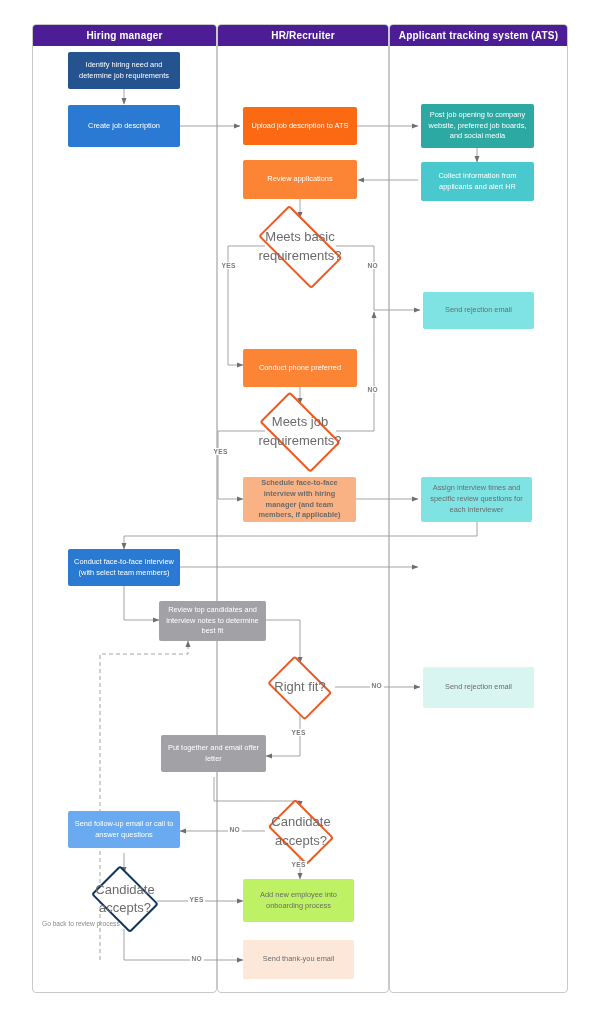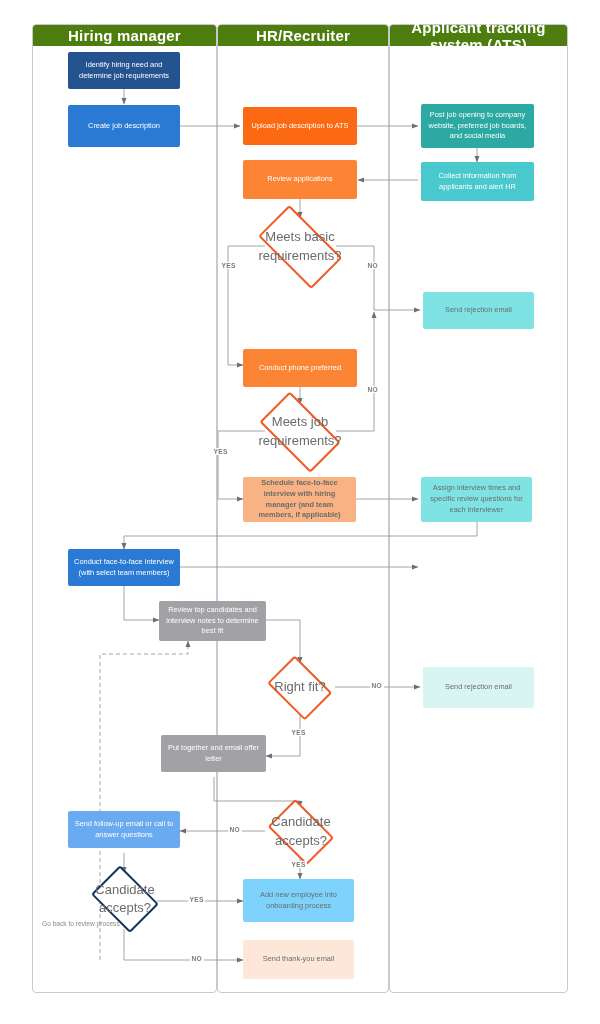--- a/index.html
+++ b/index.html
@@ -28,23 +28,23 @@
   
   .lane-frame {
     position: absolute;
     border: 1px solid #c9c9c9;
     border-radius: 4px;
     background: transparent;
     box-sizing: border-box;
   }
   .lane-header {
     position: absolute;
-    background: #4d7c0f;
+    background: #4c1d95;
     color: #ffffff;
-    font-size: 15px;
+    font-size: 10px;
     font-weight: bold;
     letter-spacing: .2px;
     display: flex;
     align-items: center;
     justify-content: center;
     box-sizing: border-box;
     border-radius: 3px 3px 0 0;
     text-align: center;
   }
   
@@ -61,21 +61,21 @@
     padding: 3px 6px;
     color: #ffffff;
   }
   .node span { display: block; }
   .n-darkblue  { background: #24538f; }
   .n-blue      { background: #2a7ad4; }
   .n-lightblue { background: #6aaaf0; }
   .n-orange    { background: #fb6a12; }
   .n-orange2   { background: #fb8534; }
   .n-peach     { background: #f8b283; color:#6b6b6b; }
-  .n-peach2    { background: #7dd3fc; color:#6b6b6b; }
+  .n-peach2    { background: #bef264; color:#6b6b6b; }
   .n-peach3    { background: #fde7d8; color:#6b6b6b; }
   .n-teal      { background: #2ba9a2; }
   .n-teal2     { background: #49c9cd; }
   .n-aqua      { background: #7fe3e3; color:#6b6b6b; }
   .n-aqua2     { background: #b4efef; color:#6b6b6b; }
   .n-aqua3     { background: #d9f5f1; color:#6b6b6b; }
   .n-grey      { background: #a2a2a6; }
   
   .diamond {
     position: absolute;

